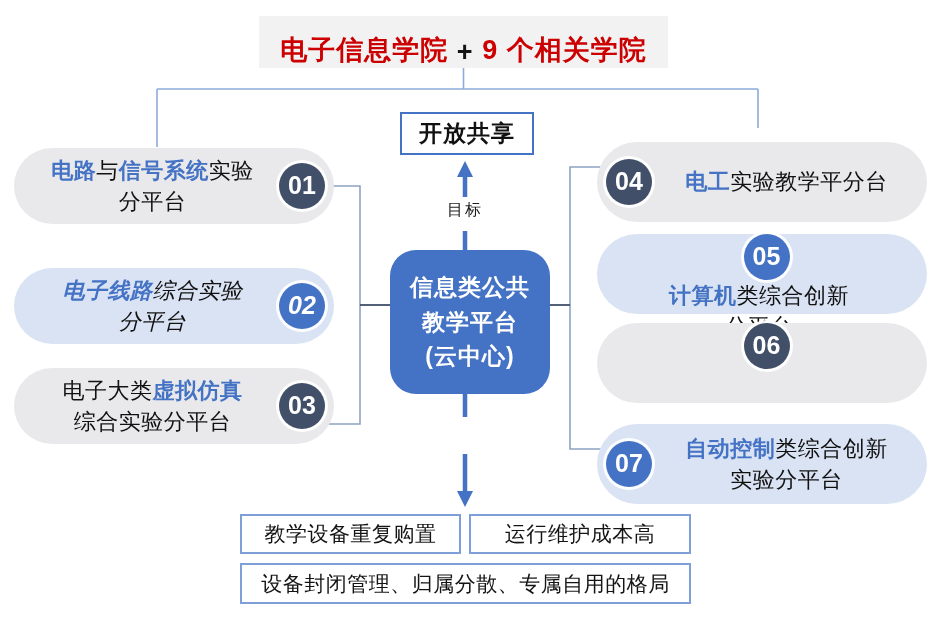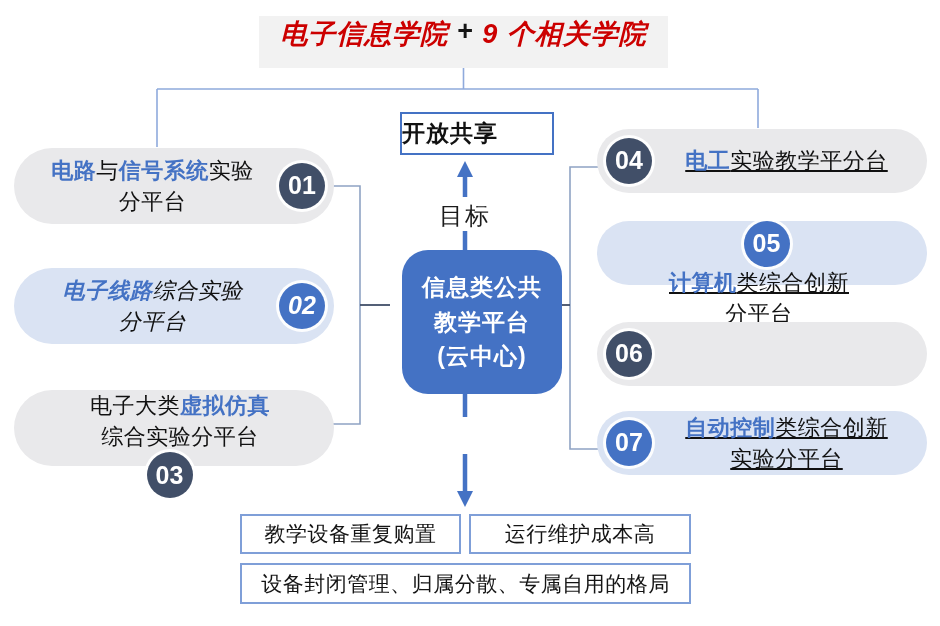--- a/index.html
+++ b/index.html
@@ -20,72 +20,72 @@
   }
   .wires{position:absolute;left:0;top:0;width:940px;height:626px;}
   .wires .tree{stroke:var(--c-line-blue);stroke-width:1.6;fill:none;}
   .wires .bracket{stroke:var(--c-bracket);stroke-width:1.6;fill:none;}
   .wires .stub{stroke:var(--c-dark-navy);stroke-width:1.8;fill:none;}
   .wires .shaft{stroke:var(--c-accent-blue);stroke-width:4.5;fill:none;}
   .wires .head{fill:var(--c-accent-blue);}
 
   .title-box{
     position:absolute;left:259px;top:16px;width:409px;height:52px;
-    background:var(--c-title-bg);display:flex;align-items:flex-start;justify-content:center;
-    font-size:27px;font-weight:700;letter-spacing:1px;color:#151515;white-space:pre;font-style:italic;
+    background:var(--c-title-bg);display:flex;align-items:flex-end;justify-content:center;
+    font-size:27px;font-weight:700;letter-spacing:1px;color:#151515;white-space:pre;
   }
   .title-box .em{color:var(--c-red);}
 
   .goal-box{
-    position:absolute;left:400px;top:112px;width:154px;height:43px;
+    position:absolute;left:400px;top:112px;width:134px;height:43px;
     background:#fff;border:2px solid var(--c-accent-blue);box-sizing:border-box;
-    display:flex;align-items:center;justify-content:flex-start;
+    display:flex;align-items:center;justify-content:center;
     font-size:23px;font-weight:700;letter-spacing:1px;
   }
 
   .flow-label{
     position:absolute;width:120px;text-align:center;left:405px;
-    font-size:24px;letter-spacing:2px;color:#1b1b1b;
+    font-size:16px;letter-spacing:2px;color:#1b1b1b;
   }
   .flow-label.goal{top:200px;}
   .flow-label.solve{top:421px;}
 
   .hub{
     position:absolute;left:390px;top:250px;width:160px;height:144px;
     background:var(--c-accent-blue);border-radius:26px;
     display:flex;align-items:center;justify-content:center;text-align:center;
-    color:#fff;font-size:23px;font-weight:700;line-height:1.5;white-space:pre-line;letter-spacing:1px;margin-left:12px;
+    color:#fff;font-size:23px;font-weight:700;line-height:1.5;white-space:pre-line;letter-spacing:1px;
   }
 
   .pill{
     position:absolute;display:flex;align-items:center;border-radius:48px;
     font-size:22px;line-height:1.42;text-align:center;letter-spacing:0.5px;
   }
   .pill.gray{background:var(--c-pill-gray);}
   .pill.blue{background:var(--c-pill-blue);}
   .pill .em{color:var(--c-accent-blue);font-weight:700;}
   .pill-text{flex:1;white-space:pre-line;}
   .pill.left{left:14px;width:320px;height:76px;padding:0;}
   .pill.left .pill-text{margin:0 6px 0 18px;}
-  .pill.right{left:597px;width:330px;height:64px;}
-  .pill.right .pill-text{margin:0 12px 0 6px;text-decoration:underline;}
+  .pill.right{left:597px;width:330px;height:80px;margin-top:13px;}
+  .pill.right .pill-text{margin:0 12px 0 6px;}
 
   .num{
     width:46px;height:46px;border-radius:50%;flex:0 0 46px;
     display:flex;align-items:center;justify-content:center;
     color:#fff;font-size:25px;font-weight:700;letter-spacing:0;
     box-shadow:0 0 0 3px rgba(255,255,255,0.92);
   }
   .num.dark{background:var(--c-dark-navy);}
   .num.blu{background:var(--c-accent-blue);}
   .pill.left .num{margin-right:9px;}
   .pill.right .num{margin-left:9px;}
 
-  .p01{top:148px;} .p02{top:268px;font-style:italic;} .p03{top:390px;flex-direction:column;}
-  .p04{top:129px;} .p05{top:221px;flex-direction:column;} .p06{top:322px;} .p07{top:411px;}
+  .p01{top:148px;} .p02{top:268px;font-style:italic;} .p03{top:368px;}
+  .p04{top:129px;} .p05{top:221px;flex-direction:column;} .p06{top:310px;flex-direction:column;} .p07{top:411px;}
 
   .problem{
     position:absolute;background:#fff;border:2px solid #7F9FD8;box-sizing:border-box;
     display:flex;align-items:center;justify-content:center;
     font-size:21px;letter-spacing:0.5px;color:#141414;
   }
   .prob-a{left:240px;top:514px;width:221px;height:40px;}
   .prob-b{left:469px;top:514px;width:222px;height:40px;}
   .prob-c{left:240px;top:563px;width:451px;height:41px;}
 </style>

